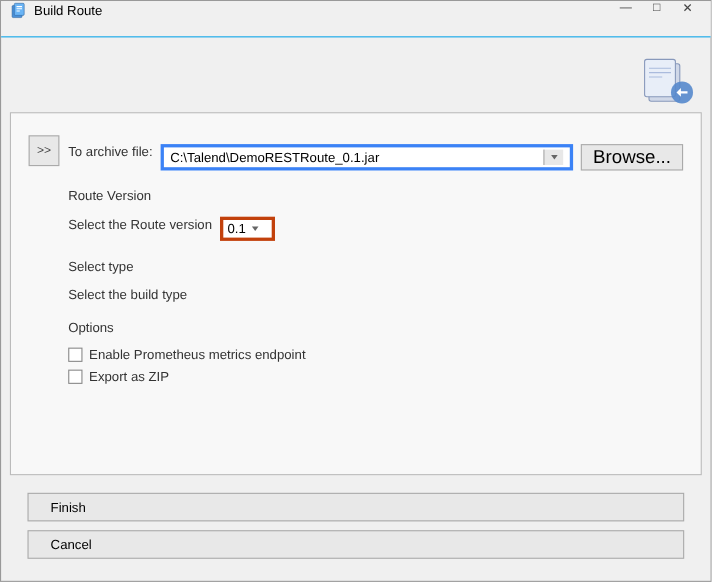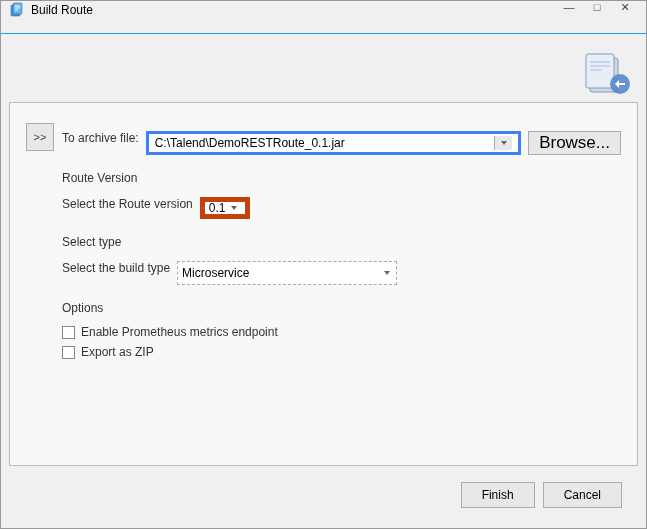--- a/index.html
+++ b/index.html
@@ -174,21 +174,21 @@
       font-size: 12px;
       font-weight: normal;
       color: #333;
       margin-bottom: 4px;
     }
 
     .version-select {
       display: flex;
       align-items: center;
       height: 22px;
-      border: 5px solid #c2410c;
+      border: 3px solid #c2410c;
       background: white;
       padding: 0 4px;
       font-size: 12px;
       min-width: 50px;
       cursor: pointer;
     }
 
     .build-type-select {
       display: flex;
       align-items: center;
@@ -230,20 +230,21 @@
       justify-content: center;
       flex-shrink: 0;
     }
 
     .footer {
       display: flex;
       justify-content: flex-end;
       padding: 8px 16px 12px 16px;
       gap: 8px;
       flex-shrink: 0;
+      flex-direction: column;
     }
 
     .footer-btn {
       height: 26px;
       padding: 0 20px;
       background: #e8e8e8;
       border: 1px solid #aaa;
       cursor: pointer;
       font-size: 12px;
       display: flex;
@@ -330,28 +331,20 @@
                   <path d="M2 3 L5 7 L8 3 Z" fill="#666"></path>
                 </svg>
             </div>
           </div>
         </div>
 
         <div>
           <div class="section-title">Select type</div>
           <div class="form-row">
             <span class="form-label">Select the build type</span>
-            <div class="build-type-select">
-              <span>Microservice</span>
-              <div class="select-arrow">
-                <svg class="small-svg" viewBox="0 0 10 10">
-                    <path d="M2 3 L5 7 L8 3 Z" fill="#666"></path>
-                  </svg>
-              </div>
-            </div>
           </div>
         </div>
 
         <div class="options-section">
           <div class="section-title">Options</div>
           <div class="checkbox-row">
             <div class="checkbox"></div>
             <span class="form-label">Enable Prometheus metrics endpoint</span>
           </div>
           <div class="checkbox-row">

